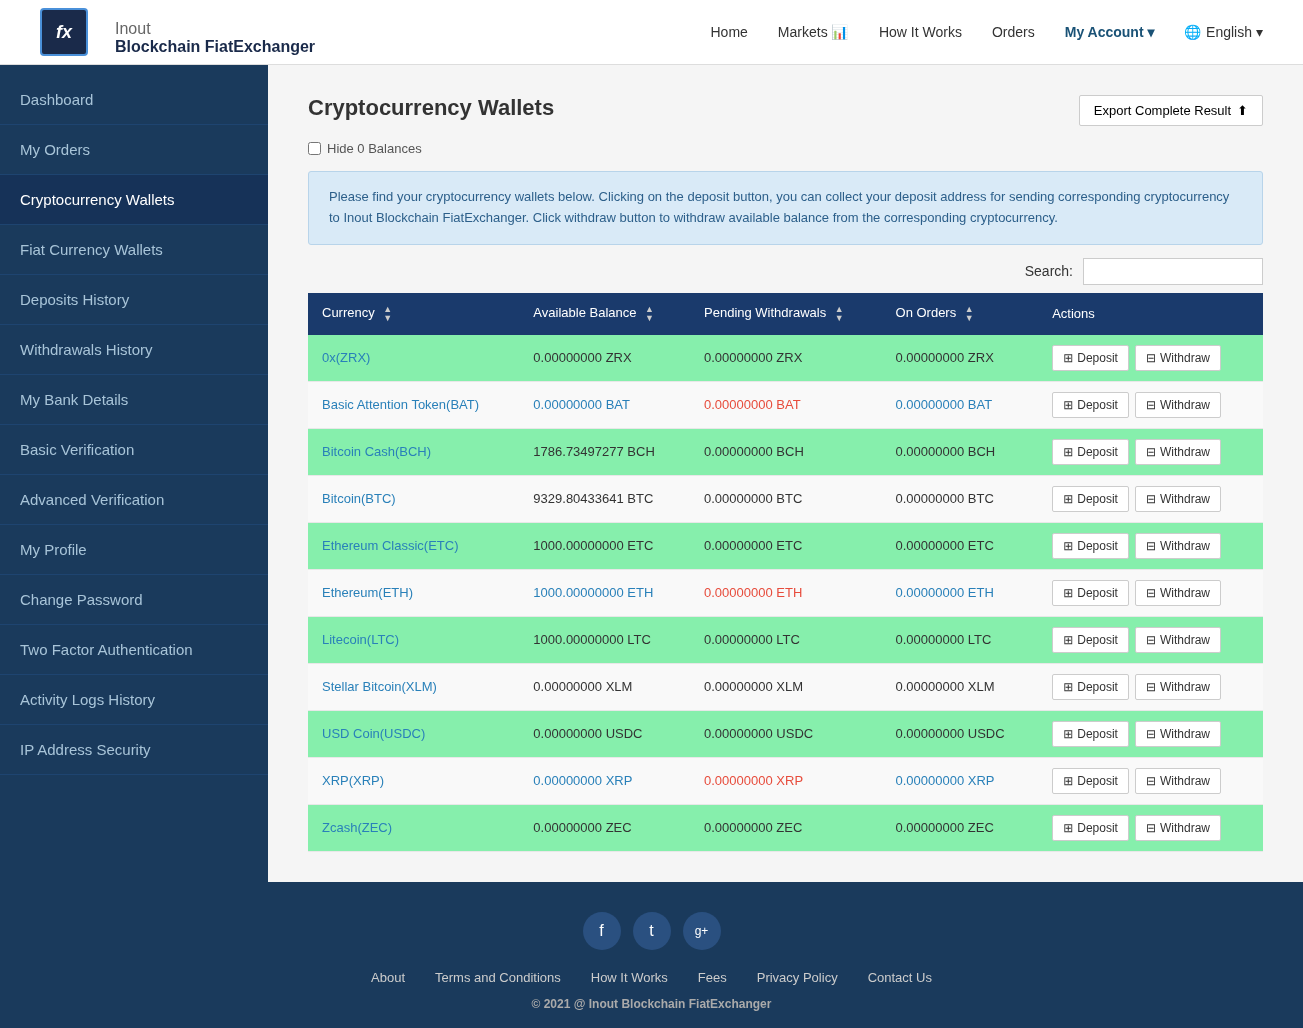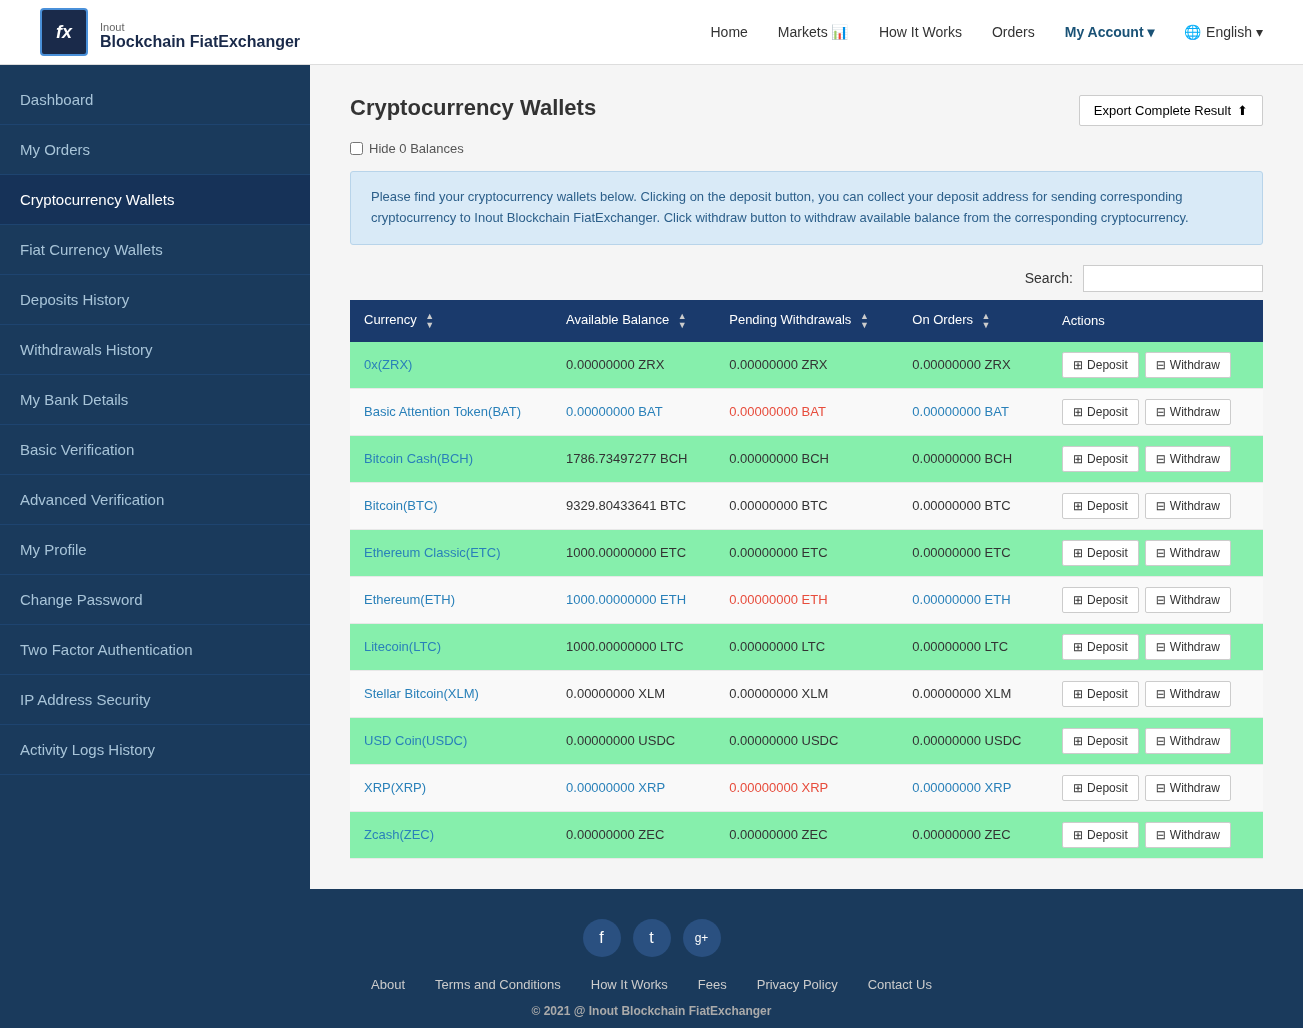--- a/index.html
+++ b/index.html
@@ -10,54 +10,54 @@
       background: #fff;
       border-bottom: 1px solid #ddd;
       padding: 0 40px;
       display: flex;
       align-items: center;
       justify-content: space-between;
       height: 65px;
     }
     .logo-area {
       display: flex;
-      align-items: center;
-      gap: 12px;
+      align-items: flex-end;
+      gap: 27px;
     }
     .logo-box {
       width: 48px;
       height: 48px;
       background: #1a2a4a;
       border-radius: 4px;
       display: flex;
       align-items: center;
       justify-content: center;
       color: #fff;
       font-size: 18px;
       font-style: italic;
       font-weight: bold;
       border: 2px solid #4a90d9;
     }
     .logo-text-area { display: flex; flex-direction: column; }
-    .logo-inout { font-size: 11px; color: #666; margin-top: 8px; }
+    .logo-inout { font-size: 16px; color: #666; margin-top: 8px; }
     .logo-name { font-size: 16px; font-weight: bold; color: #1a2a4a; }
     .nav { display: flex; align-items: center; gap: 30px; }
     .nav a { text-decoration: none; color: #333; font-size: 14px; }
     .nav .my-account { color: #1a5276; font-weight: bold; display: flex; align-items: center; gap: 4px; }
     .nav .lang { display: flex; align-items: center; gap: 4px; color: #333; }
 
     
     .main-layout {
       display: flex;
       min-height: calc(100vh - 65px - 160px);
     }
 
     
     .sidebar {
-      width: 310px;
+      width: 268px;
       background: #1a3a5c;
       flex-shrink: 0;
       padding-top: 10px;
     }
     .sidebar-item {
       padding: 16px 20px;
       color: #a8c4d8;
       cursor: pointer;
       border-bottom: 1px solid #1e4470;
       font-size: 15px;
@@ -98,21 +98,21 @@
       gap: 6px;
       font-size: 13px;
       color: #555;
       margin-bottom: 15px;
     }
     .info-box {
       background: #d9eaf7;
       border: 1px solid #b8d4ea;
       padding: 15px 20px;
       border-radius: 3px;
-      margin-bottom: 20px;
+      margin-bottom: 13px;
       font-size: 13px;
       color: #2c5f8a;
       line-height: 1.6;
     }
     .table-controls {
       display: flex;
       justify-content: flex-end;
       align-items: center;
       gap: 10px;
       margin-bottom: 8px;
@@ -271,22 +271,22 @@
     <div class="sidebar-item active">Cryptocurrency Wallets</div>
     <div class="sidebar-item">Fiat Currency Wallets</div>
     <div class="sidebar-item">Deposits History</div>
     <div class="sidebar-item">Withdrawals History</div>
     <div class="sidebar-item">My Bank Details</div>
     <div class="sidebar-item">Basic Verification</div>
     <div class="sidebar-item">Advanced Verification</div>
     <div class="sidebar-item">My Profile</div>
     <div class="sidebar-item">Change Password</div>
     <div class="sidebar-item">Two Factor Authentication</div>
+    <div class="sidebar-item">Activity Logs History</div>
     <div class="sidebar-item">IP Address Security</div>
-    <div class="sidebar-item">Activity Logs History</div>
   </aside>
 
   <main class="content">
     <div class="content-header">
       <h1 class="page-title">Cryptocurrency Wallets</h1>
       <button class="export-btn">
         <span>Export Complete Result</span>
         <span>⬆</span>
       </button>
     </div>

